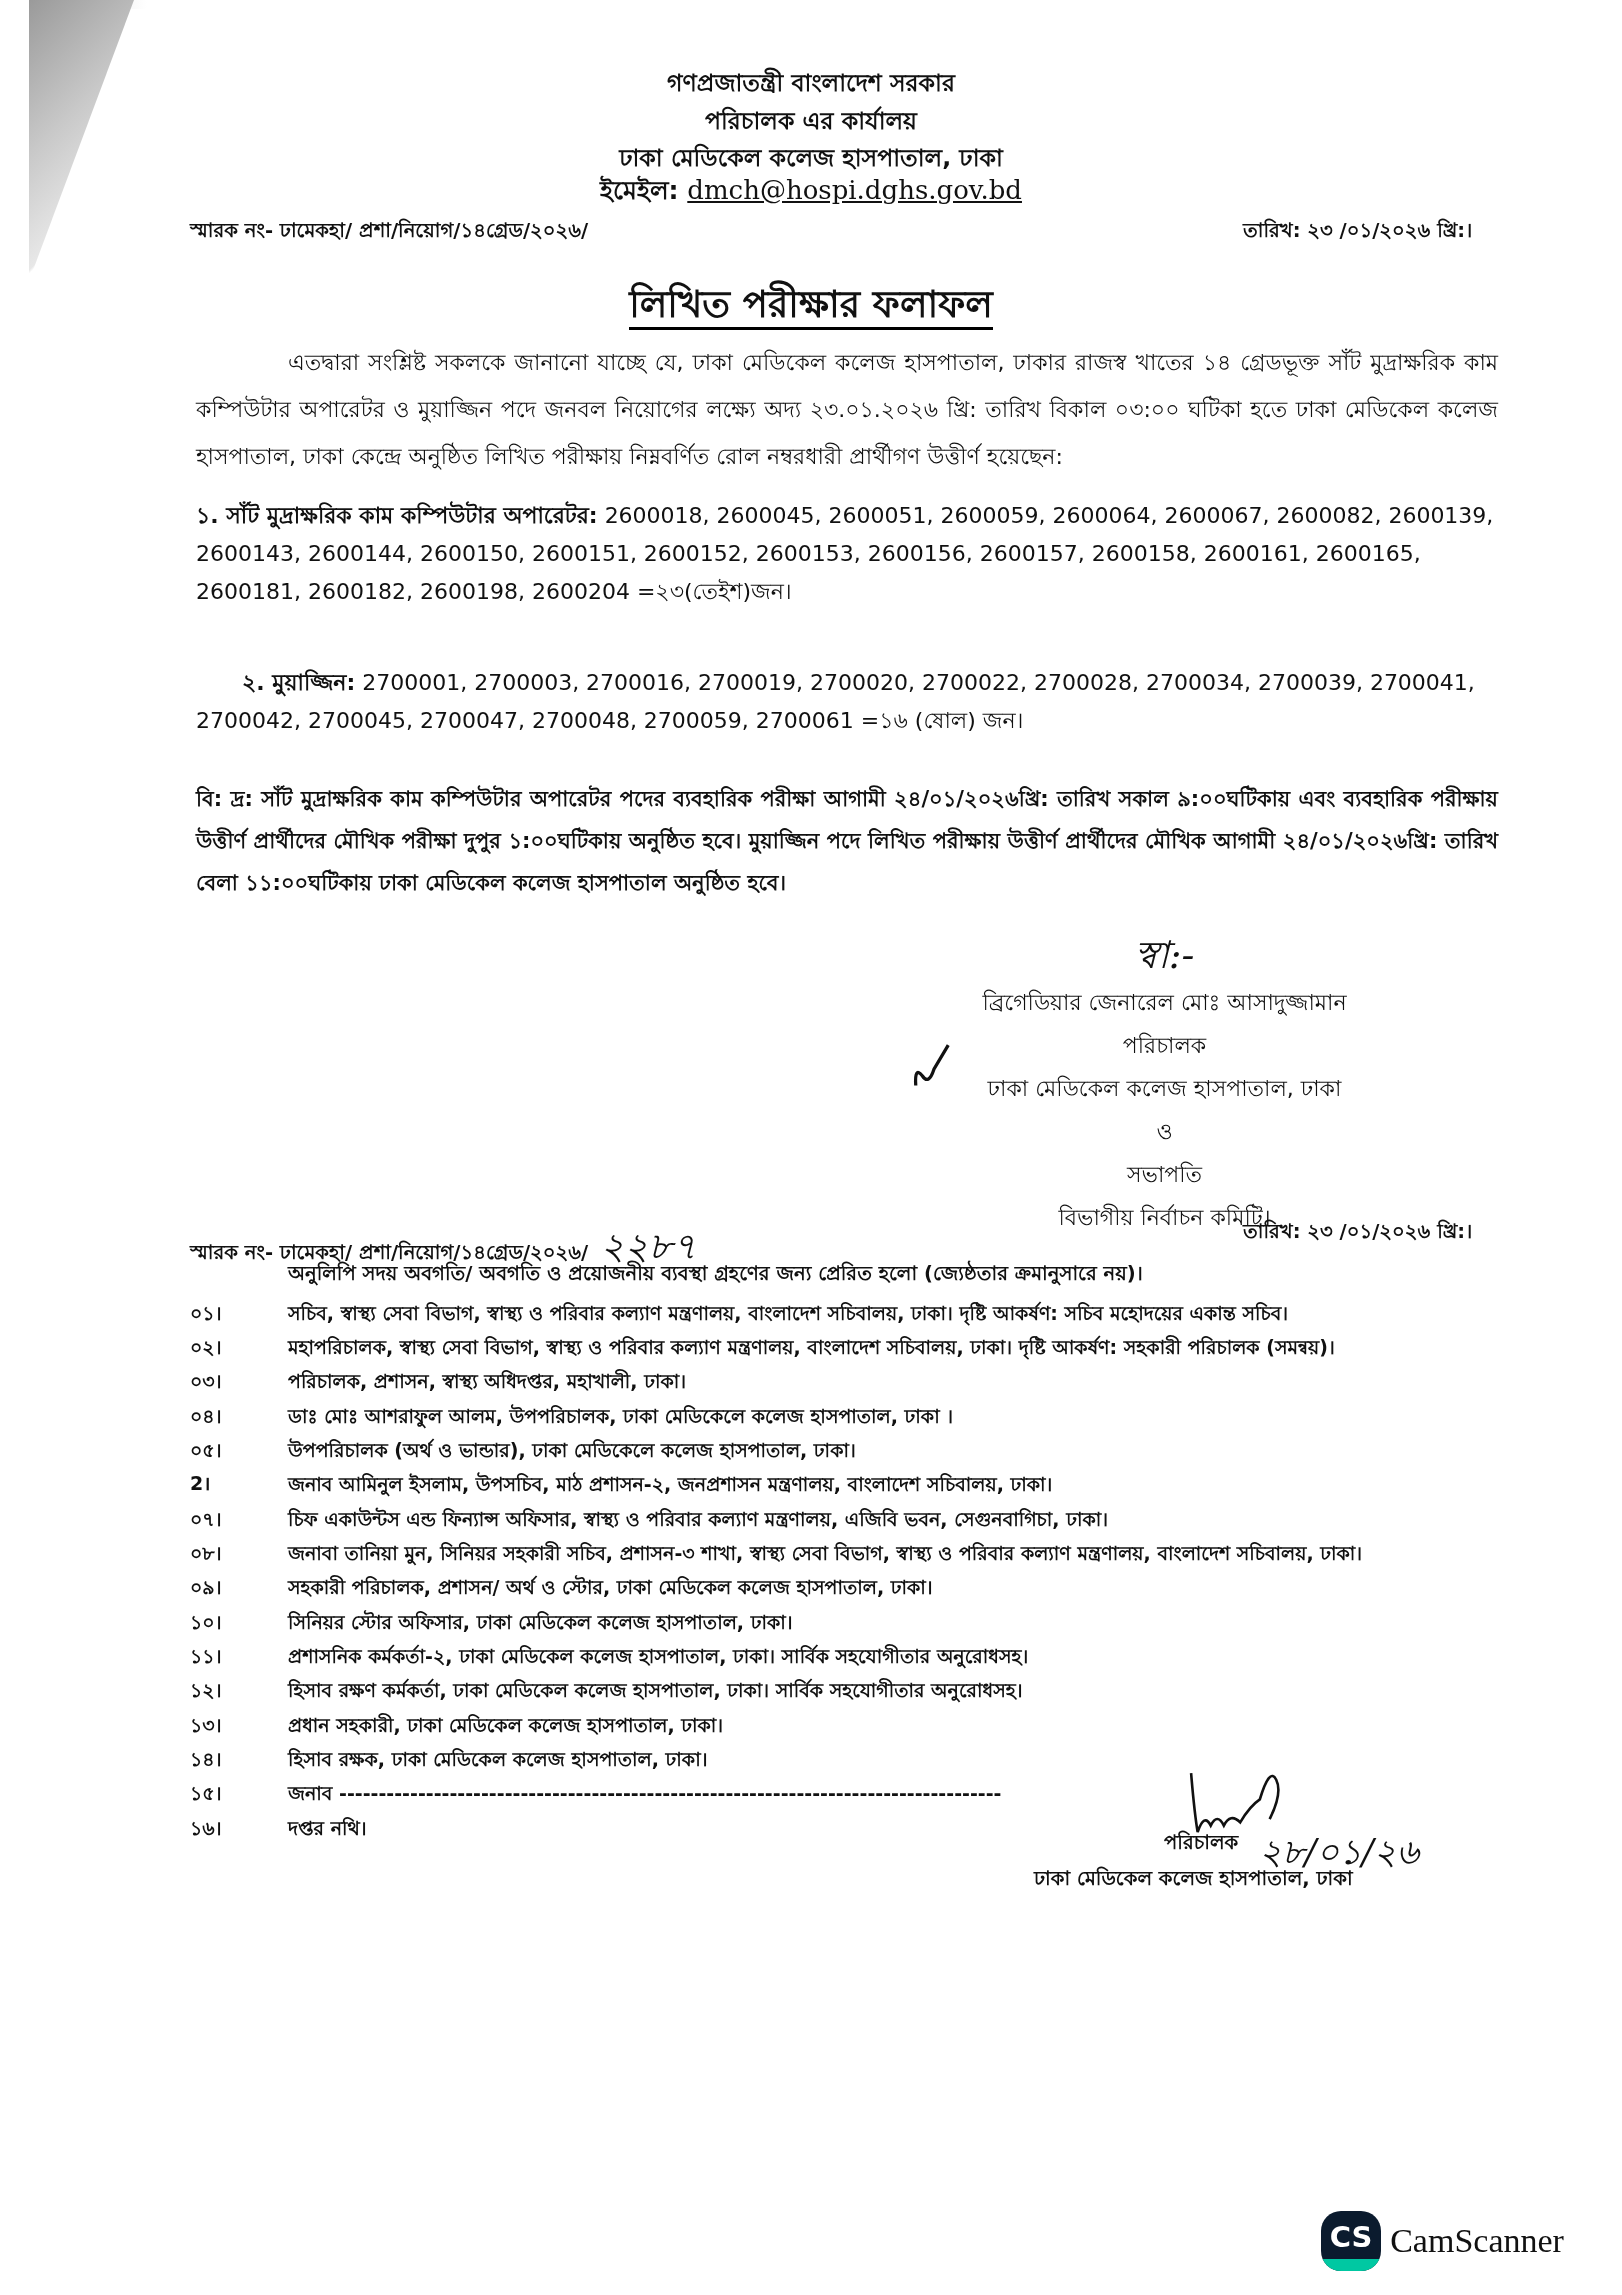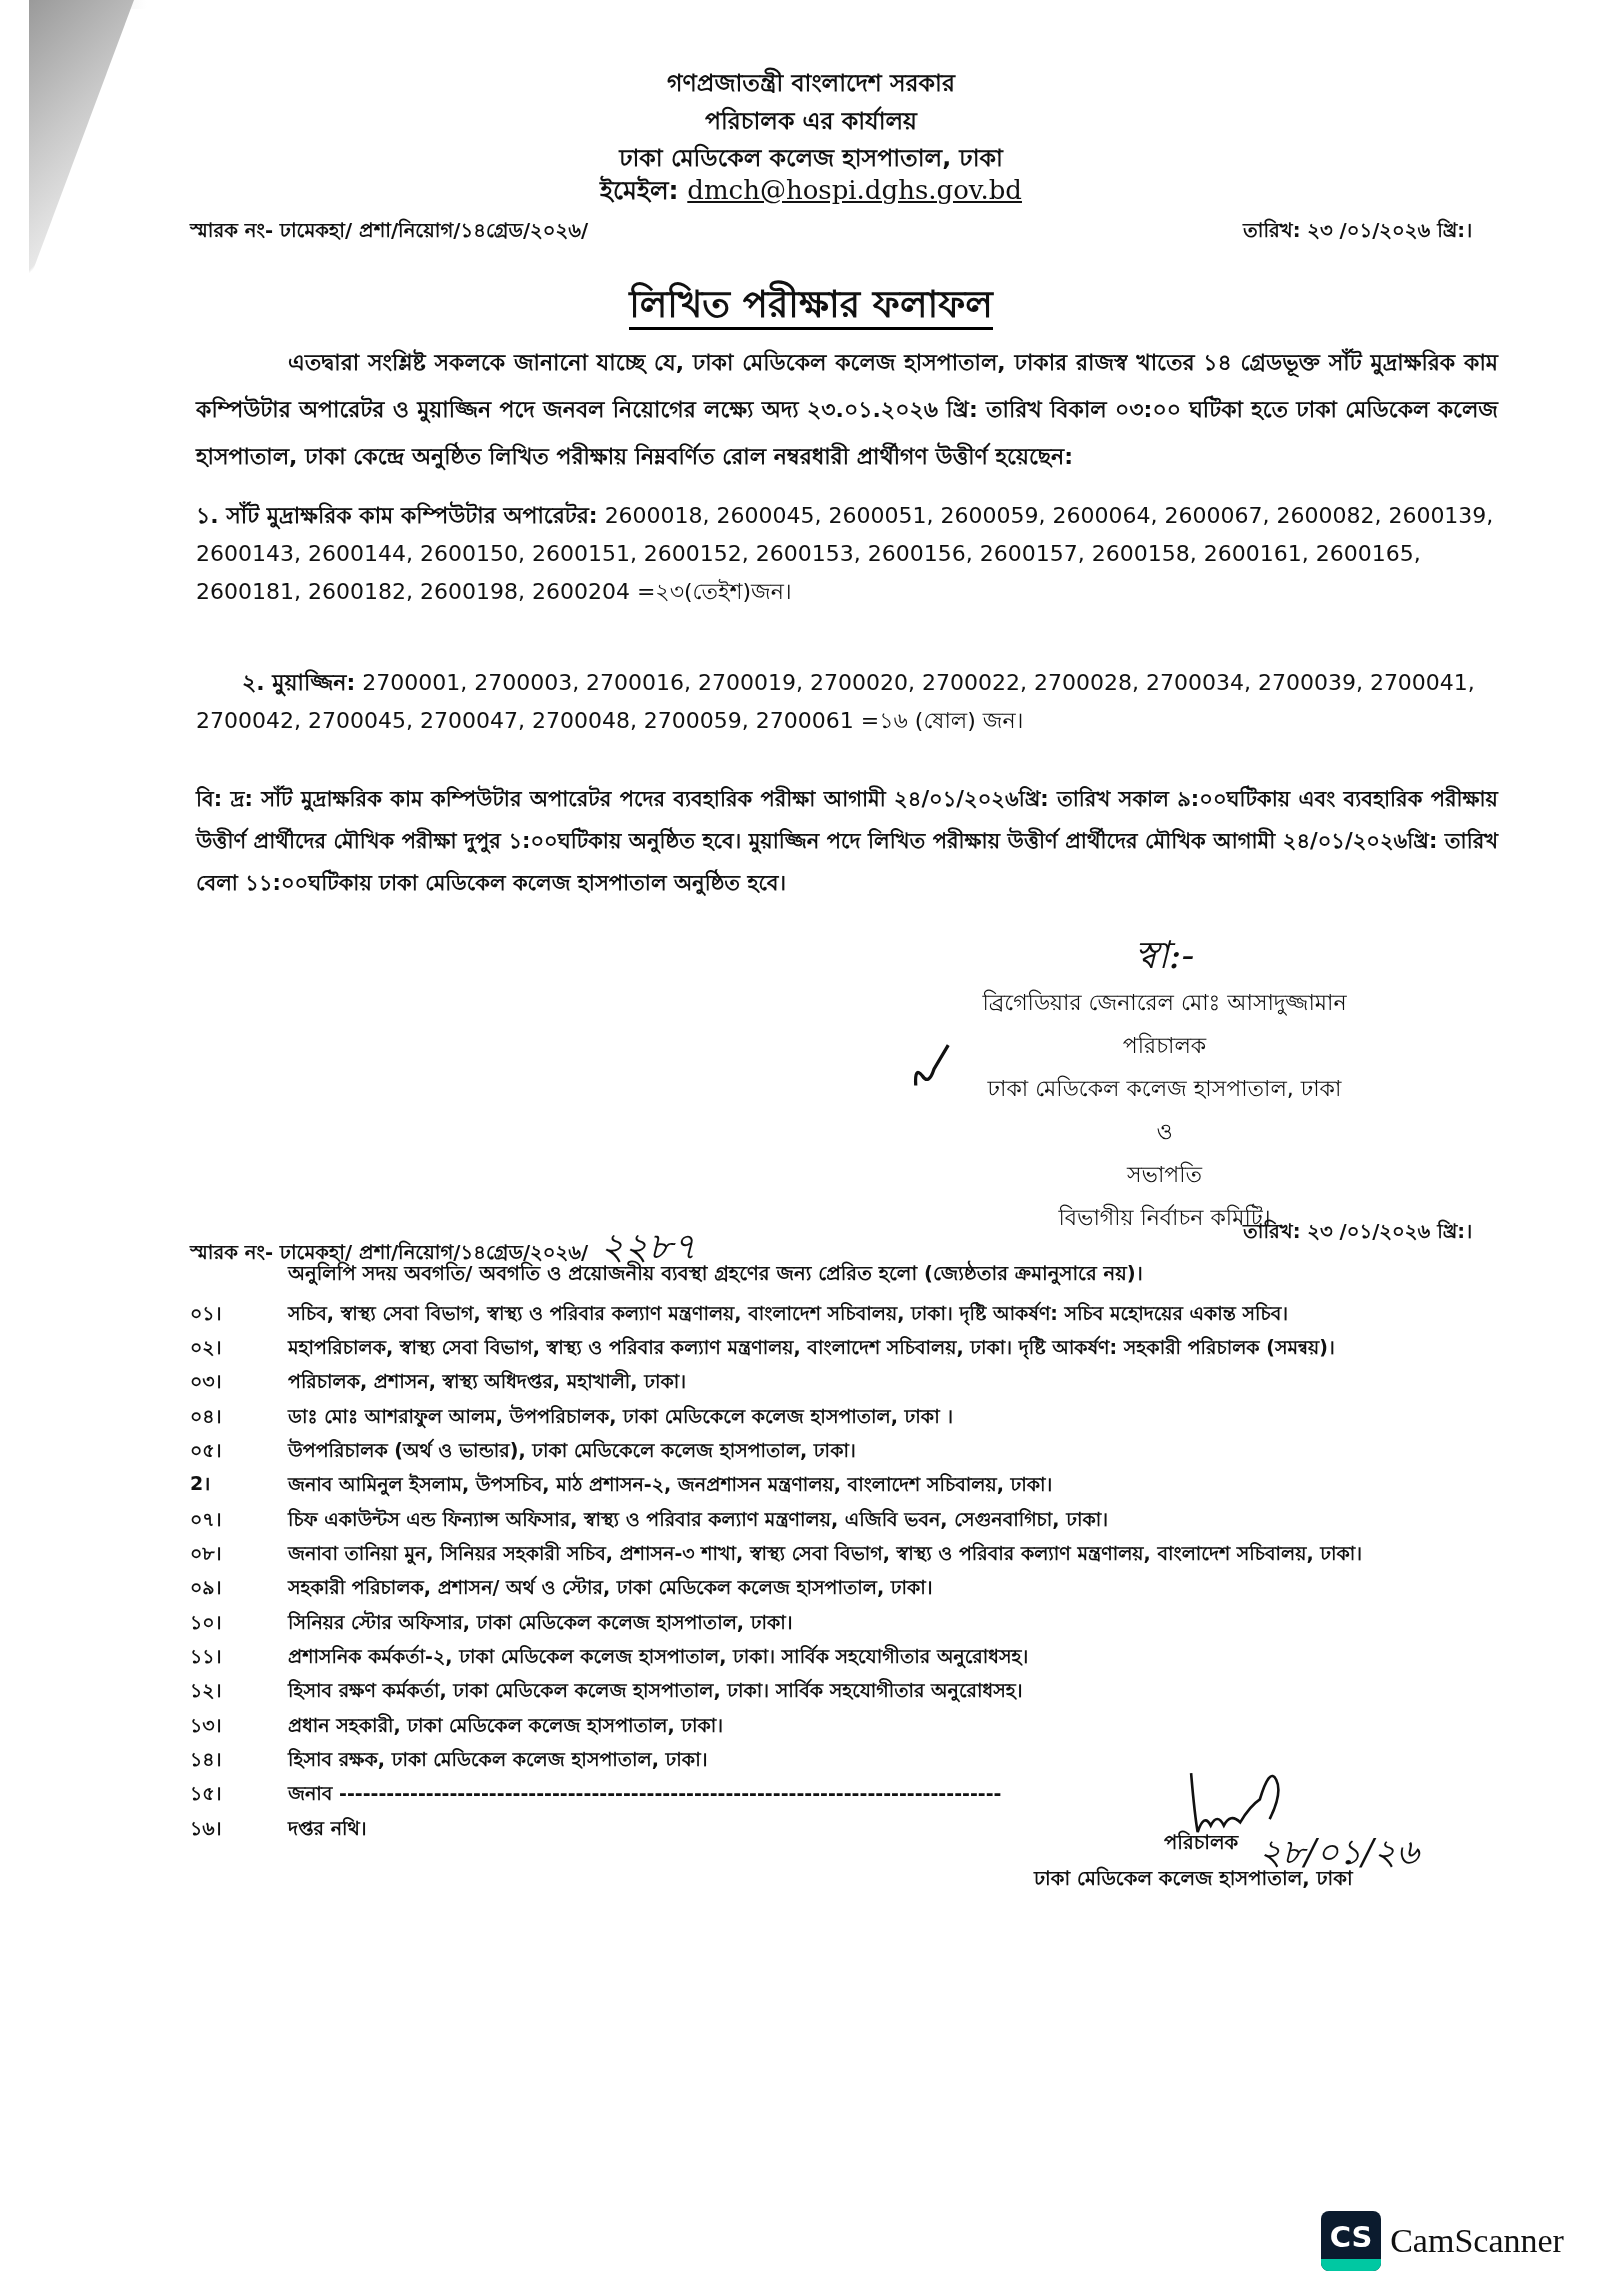--- a/index.html
+++ b/index.html
@@ -11,34 +11,34 @@
   .scan-top { position: absolute; left: 29px; top: 0; width: 118px; height: 9.2px;
               background: linear-gradient(90deg, #b5b5b5, #e9e9e9, transparent); }
   .abs { position: absolute; }
   .center { text-align: center; }
   .hdr { left: 0; width: 1622px; font-size: 23.6px; font-weight: bold; }
   .email-line { font-size: 25px; }
   .email { font-family: "DejaVu Serif", "Liberation Serif", serif; font-weight: normal; text-decoration: underline; font-size: 26px; }
   .ref { font-size: 19.6px; font-weight: bold; }
   .title { left: 0; width: 1622px; top: 275px; font-size: 37px; font-weight: 900; }
   .title span { border-bottom: 3.9px solid #000; padding-bottom: 1px; }
-  .para { left: 196px; width: 1302px; font-size: 22px; font-weight: bold; line-height: 47px; text-align: justify; }
+  .para { left: 196px; width: 1302px; font-size: 22px; font-weight: normal; line-height: 47px; text-align: justify; }
   .indent { text-indent: 92px; }
   .list-block { left: 196px; width: 1302px; font-size: 22px; line-height: 38px; }
   .list-block .lbl { font-weight: 900; }
   .note { left: 196px; width: 1302px; font-size: 21px; font-weight: bold; line-height: 42px; text-align: justify; }
   .sig-block { left: 903px; width: 523px; font-size: 22px; line-height: 43px; }
   .handwriting { font-family: "DejaVu Serif", serif; font-style: italic; }
   .cc-intro { left: 288px; font-size: 19.6px; font-weight: bold; }
   .cc-row { left: 190px; width: 1308px; font-size: 19px; font-weight: bold; display: flex; }
   .cc-num { width: 98px; }
   .cc-text { flex: 1; }
   .sig2-label { font-size: 19.6px; font-weight: bold; }
   .cs-logo { left: 1321px; top: 2211px; display: flex; align-items: center; gap: 9.2px; }
-  .cs-badge { width: 60px; height: 60px; border-radius: 8px; overflow: hidden; background: #0b1b2e;
+  .cs-badge { width: 60px; height: 60px; border-radius: 20px; overflow: hidden; background: #0b1b2e;
               position: relative; display: flex; align-items: flex-start; justify-content: center; }
   .cs-badge .cs-txt { color: #fff; font-weight: bold; font-size: 29px; margin-top: 9.2px; font-family: "DejaVu Sans", sans-serif; }
   .cs-badge .cs-bar { position: absolute; left: 0; right: 0; bottom: 0; height: 11.8px; background: #00c8a2; }
   .cs-name { font-family: "Liberation Serif", "DejaVu Serif", serif; font-size: 34px; color: #111; }
 </style>
 </head>
 <body>
 
 <div class="scan-top"></div>
 <div class="scan-edge"></div>

